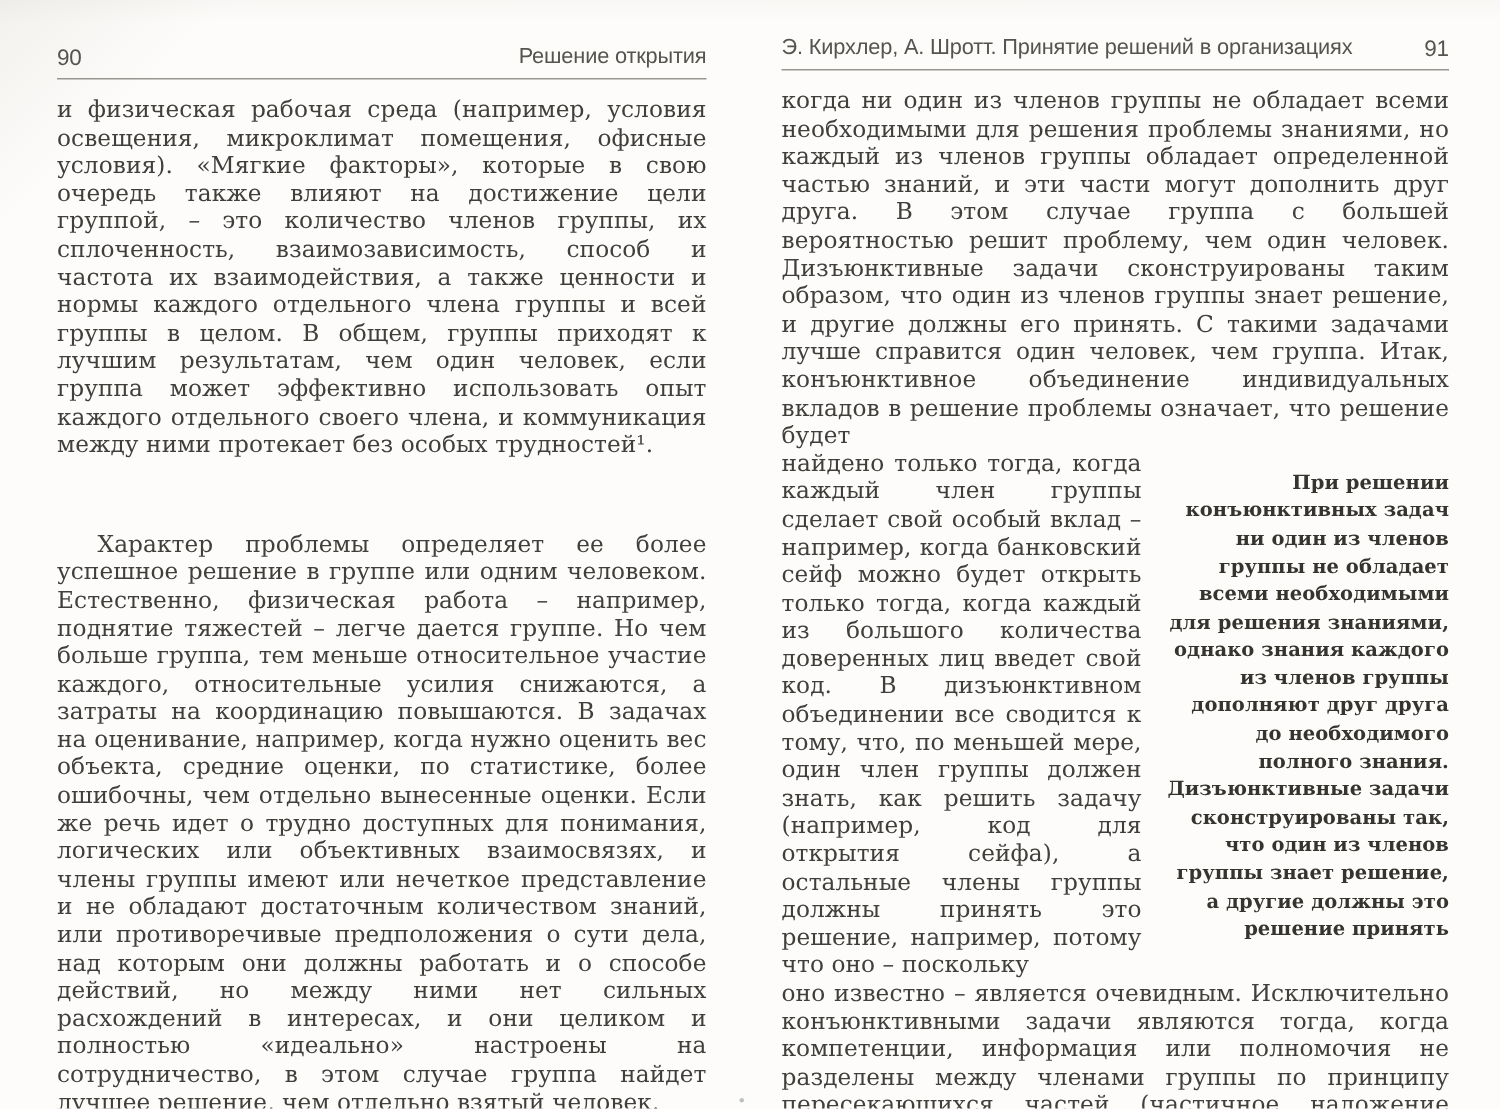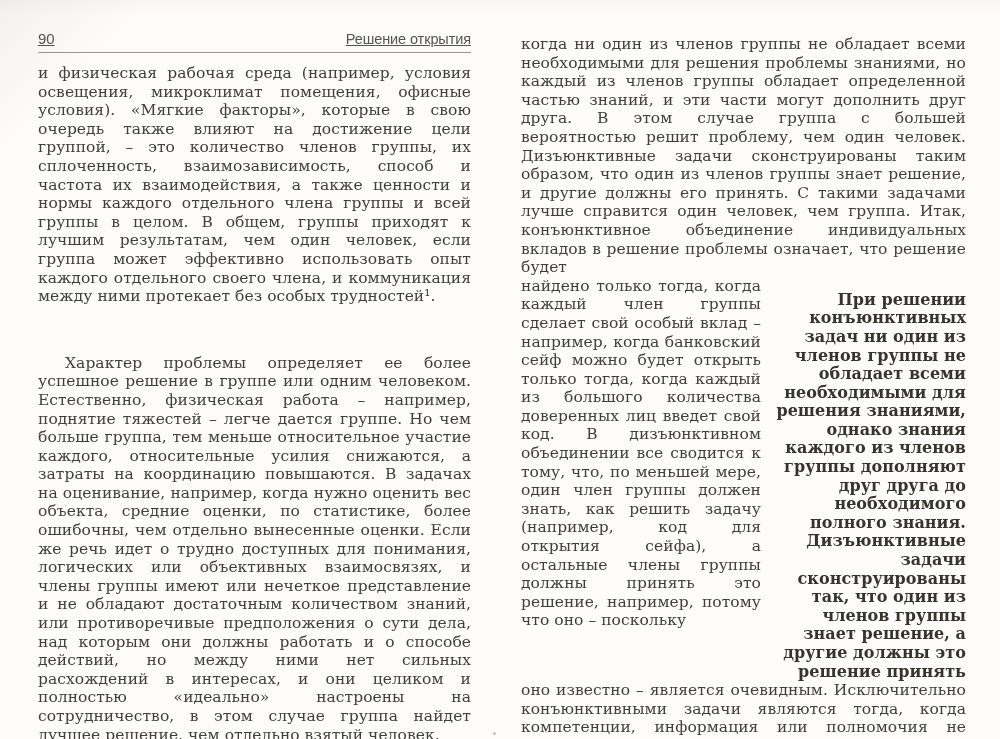--- a/index.html
+++ b/index.html
@@ -20,28 +20,27 @@
   .page {
     position: absolute;
     color: #403f3c;
   }
   .page-left  { left: 38px;  top: 30px; width: 433px; }
   .page-right { left: 521px; top: 24px; width: 445px; }
 
   .page-header {
     display: flex;
     justify-content: space-between;
-    align-items: center;
+    align-items: flex-start;
     font-family: "Liberation Sans", sans-serif;
     font-size: 14.5px;
     letter-spacing: -0.1px;
     color: #55544f;
     padding-bottom: 5px;
     border-bottom: 1.5px solid #97958f;
-    text-decoration: underline;
   }
   .page-header .pgnum { font-size: 15px; }
 
   .body-text {
     margin-top: 11px;
     font-size: 15.5px;
     line-height: 18.6px;
     text-align: justify;
     letter-spacing: 0.05px;
   }
@@ -55,21 +54,21 @@
   .col-narrow {
     width: 240px;
     font-size: 15.5px;
     line-height: 18.6px;
     text-align: justify;
   }
   .pull-quote {
     width: 193px;
     margin-left: auto;
     margin-top: 14px;
-    font-size: 16px;
+    font-size: 13px;
     font-weight: bold;
     line-height: 18.6px;
     text-align: right;
     color: #36342f;
   }
   .para-bottom { margin-top: 0; }
   .scan-artifact-dot {
     position: absolute;
     left: 493px; top: 732px;
     width: 3px; height: 3px;
@@ -90,20 +89,24 @@
   </div>
   <div class="body-text">
     <p>и физическая рабочая среда (например, условия освещения, микроклимат помещения, офисные условия). «Мягкие факторы», которые в свою очередь также влияют на достижение цели группой, – это количество членов группы, их сплоченность, взаимозависимость, способ и частота их взаимодействия, а также ценности и нормы каждого отдельного члена группы и всей группы в целом. В общем, группы приходят к лучшим результатам, чем один человек, если группа может эффективно использовать опыт каждого отдельного своего члена, и коммуникация между ними протекает без особых трудностей¹.</p>
     <p class="indent">Характер проблемы определяет ее более успешное решение в группе или одним человеком. Естественно, физическая работа – например, поднятие тяжестей – легче дается группе. Но чем больше группа, тем меньше относительное участие каждого, относительные усилия снижаются, а затраты на координацию повышаются. В задачах на оценивание, например, когда нужно оценить вес объекта, средние оценки, по статистике, более ошибочны, чем отдельно вынесенные оценки. Если же речь идет о трудно доступных для понимания, логических или объективных взаимосвязях, и члены группы имеют или нечеткое представление и не обладают достаточным количеством знаний, или противоречивые предположения о сути дела, над которым они должны работать и о способе действий, но между ними нет сильных расхождений в интересах, и они целиком и полностью «идеально» настроены на сотрудничество, в этом случае группа найдет лучшее решение, чем отдельно взятый человек.</p>
     <p class="indent">Также следует различать конъюнктивные и дизъюнктивные задачи. О конъюнктивных задачах говорят,</p>
   </div>
 
 </div>
 
 <div class="page page-right">
+  <div class="page-header">
+    <span>Э. Кирхлер, А. Шротт. Принятие решений в организациях</span>
+    <span class="pgnum">91</span>
+  </div>
   <div class="body-text">
     <p>когда ни один из членов группы не обладает всеми необходимыми для решения проблемы знаниями, но каждый из членов группы обладает определенной частью знаний, и эти части могут дополнить друг друга. В этом случае группа с большей вероятностью решит проблему, чем один человек. Дизъюнктивные задачи сконструированы таким образом, что один из членов группы знает решение, и другие должны его принять. С такими задачами лучше справится один человек, чем группа. Итак, конъюнктивное объединение индивидуальных вкладов в решение проблемы означает, что решение будет</p>
     <div class="columns-row">
       <div class="col-narrow">найдено только тогда, когда каждый член группы сделает свой особый вклад – например, когда банковский сейф можно будет открыть только тогда, когда каждый из большого количества доверенных лиц введет свой код. В дизъюнктивном объединении все сводится к тому, что, по меньшей мере, один член группы должен знать, как решить задачу (например, код для открытия сейфа), а остальные члены группы должны принять это решение, например, потому что оно – поскольку</div>
       <div class="pull-quote">При решении конъюнктивных задач ни один из членов группы не обладает всеми необходимыми для решения знаниями, однако знания каждого из членов группы дополняют друг друга до необходимого полного знания. Дизъюнктивные задачи сконструированы так, что один из членов группы знает решение, а другие должны это решение принять</div>
     </div>
     <p class="para-bottom">оно известно – является очевидным. Исключительно конъюнктивными задачи являются тогда, когда компетенции, информация или полномочия не разделены между членами группы по принципу пересекающихся частей (частичное наложение одного на другое) или когда между членами группы существует строго опреде-</p>
   </div>
 </div>
 

